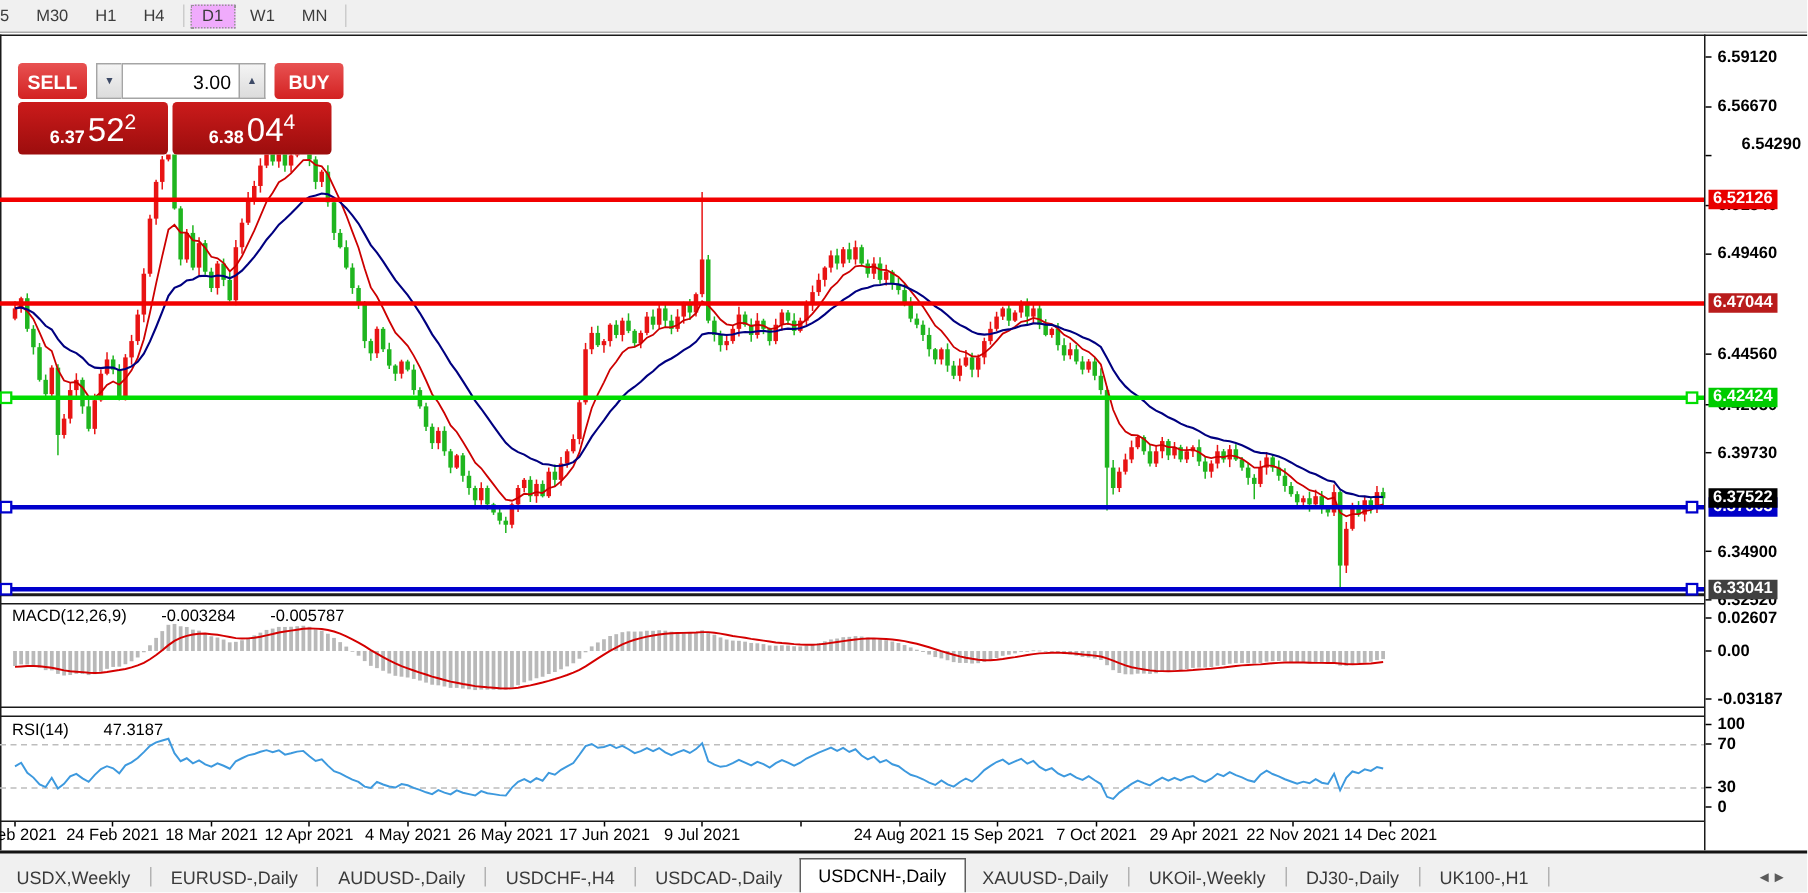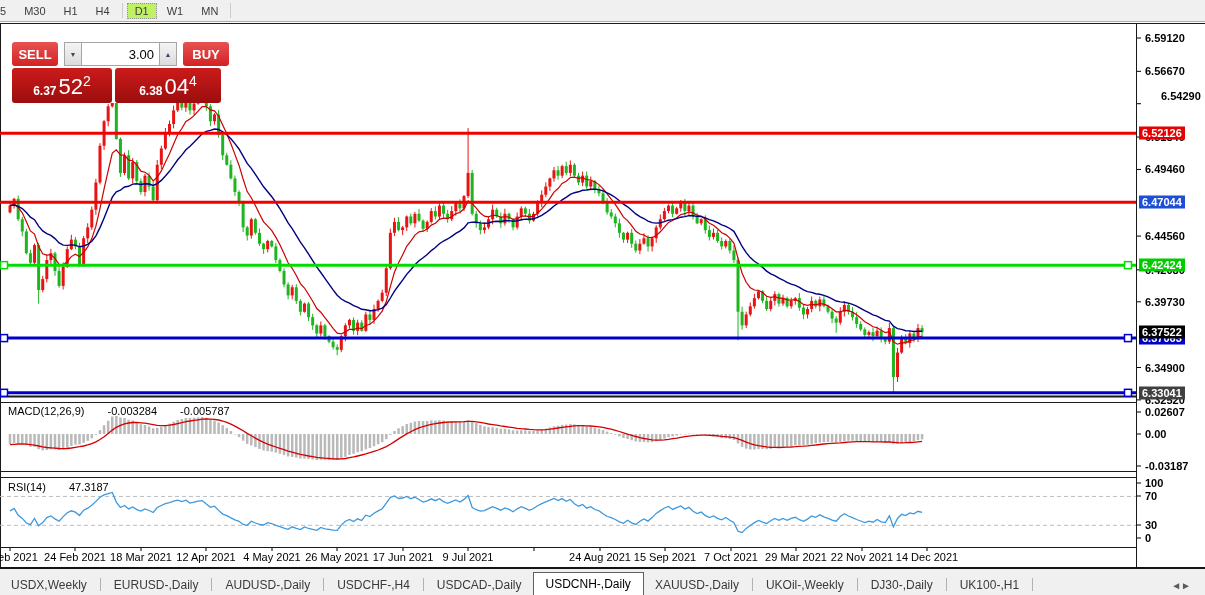--- a/index.html
+++ b/index.html
@@ -3,21 +3,21 @@
 <meta charset="utf-8">
 <style>
   html,body{margin:0;padding:0;background:#fff;}
   .stage{position:relative;width:1205px;height:595px;background:#fff;overflow:hidden;
          font-family:"Liberation Sans",sans-serif;}
   
   .toolbar{position:absolute;left:0;top:0;width:1205px;height:21px;background:#f0f0f0;
            border-bottom:1px solid #ababab;display:flex;align-items:center;z-index:9;}
   .tf-item{font-size:11px;color:#3c3c3c;padding:2px 8px;margin:0 1px;cursor:default;}
   .tf-item.first{margin-left:-8px;}
-  .tf-item.active{background:#bef264;border:1px dotted #969696;padding:1px 7px;}
+  .tf-item.active{background:#f0abfc;border:1px dotted #969696;padding:1px 7px;}
   .tf-sep{width:1px;height:15px;background:#cccccc;margin:0 3px;}
   
   #chart{position:absolute;left:0;top:0;z-index:1;}
   
   #right-axis{position:absolute;left:1138px;top:0;width:67px;height:595px;z-index:3;}
   .ptick{position:absolute;left:7px;transform:translateY(-50%);font-size:11px;font-weight:700;
          color:#000;white-space:nowrap;background:#fff;}
   .plevel{position:absolute;left:1px;transform:translateY(-50%);font-size:11px;font-weight:700;
           color:#fff;line-height:13px;padding:0 3px;white-space:nowrap;}
   
@@ -870,21 +870,21 @@
       <div class="ptick" style="top: 71.3333px;">6.56670</div>
       <div class="ptick" style="top: 96px; margin-left: 16px;">6.54290</div>
       <div class="ptick" style="top: 137.048px;">6.51840</div>
       <div class="ptick" style="top: 169.429px;">6.49460</div>
       <div class="ptick" style="top: 236.095px;">6.44560</div>
       <div class="ptick" style="top: 269.837px;">6.42080</div>
       <div class="ptick" style="top: 301.81px;">6.39730</div>
       <div class="ptick" style="top: 367.524px;">6.34900</div>
       <div class="ptick" style="top: 399.905px;">6.32520</div>
       <div class="plevel" style="top: 133.156px; background: rgb(232, 0, 0); text-align: center;">6.52126</div>
-      <div class="plevel" style="top: 202.299px; background: #1d4ed8;">6.47044</div>
+      <div class="plevel" style="top: 202.299px; background: #b91c1c;">6.47044</div>
       <div class="plevel" style="top: 265.156px; background: rgb(0, 204, 0);">6.42424</div>
       <div class="plevel" style="top: 338.095px; background: rgb(0, 0, 200);">6.37063</div>
       <div class="plevel" style="top: 392.816px; background: #404040;">6.33041</div>
       <div class="plevel" style="top: 331.85px; background: rgb(0, 0, 0);">6.37522</div>
       <div class="ptick" style="top: 412px;">0.02607</div>
       <div class="ptick" style="top: 434px;">0.00</div>
       <div class="ptick" style="top: 466px;">-0.03187</div>
       <div class="ptick" style="top: 483px;">100</div>
       <div class="ptick" style="top: 496px;">70</div>
       <div class="ptick" style="top: 525px;">30</div>
@@ -897,21 +897,21 @@
       <div class="dtick" style="left: 141px;">18 Mar 2021</div>
       <div class="dtick" style="left: 206px;">12 Apr 2021</div>
       <div class="dtick" style="left: 272px;">4 May 2021</div>
       <div class="dtick" style="left: 337px;">26 May 2021</div>
       <div class="dtick" style="left: 403px;">17 Jun 2021</div>
       <div class="dtick" style="left: 468px;">9 Jul 2021</div>
       <div class="dtick" style="left: 534px; margin-top: 48px;">2 Aug 2021</div>
       <div class="dtick" style="left: 600px;">24 Aug 2021</div>
       <div class="dtick" style="left: 665px;">15 Sep 2021</div>
       <div class="dtick" style="left: 731px;">7 Oct 2021</div>
-      <div class="dtick" style="left: 796px;">29 Mar 2021</div>
+      <div class="dtick" style="left: 796px;">29 Apr 2021</div>
       <div class="dtick" style="left: 862px;">22 Nov 2021</div>
       <div class="dtick" style="left: 927px;">14 Dec 2021</div>
     </div>
 
   <div id="tabbar">
       <div class="tab">USDX,Weekly</div>
       <div class="tab-sep"></div>
       <div class="tab">EURUSD-,Daily</div>
       <div class="tab-sep"></div>
       <div class="tab">AUDUSD-,Daily</div>

